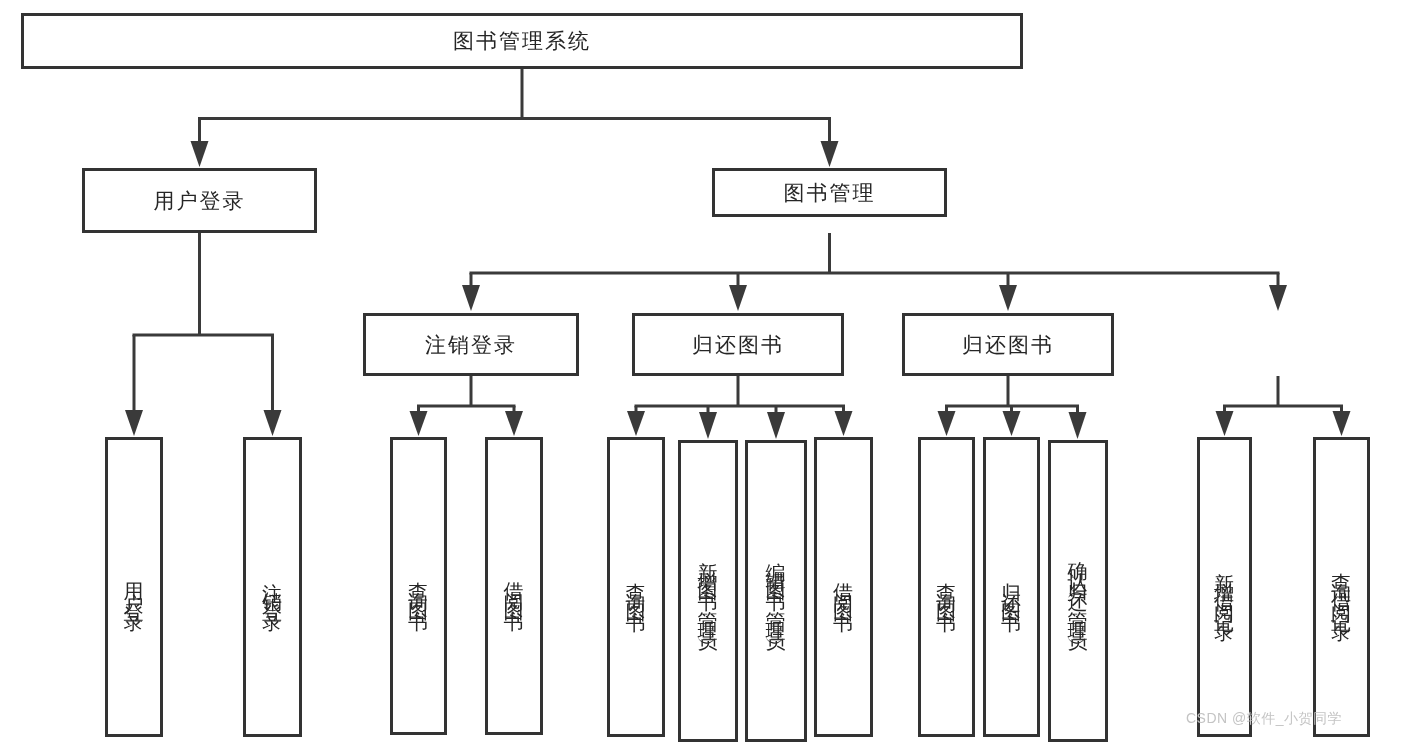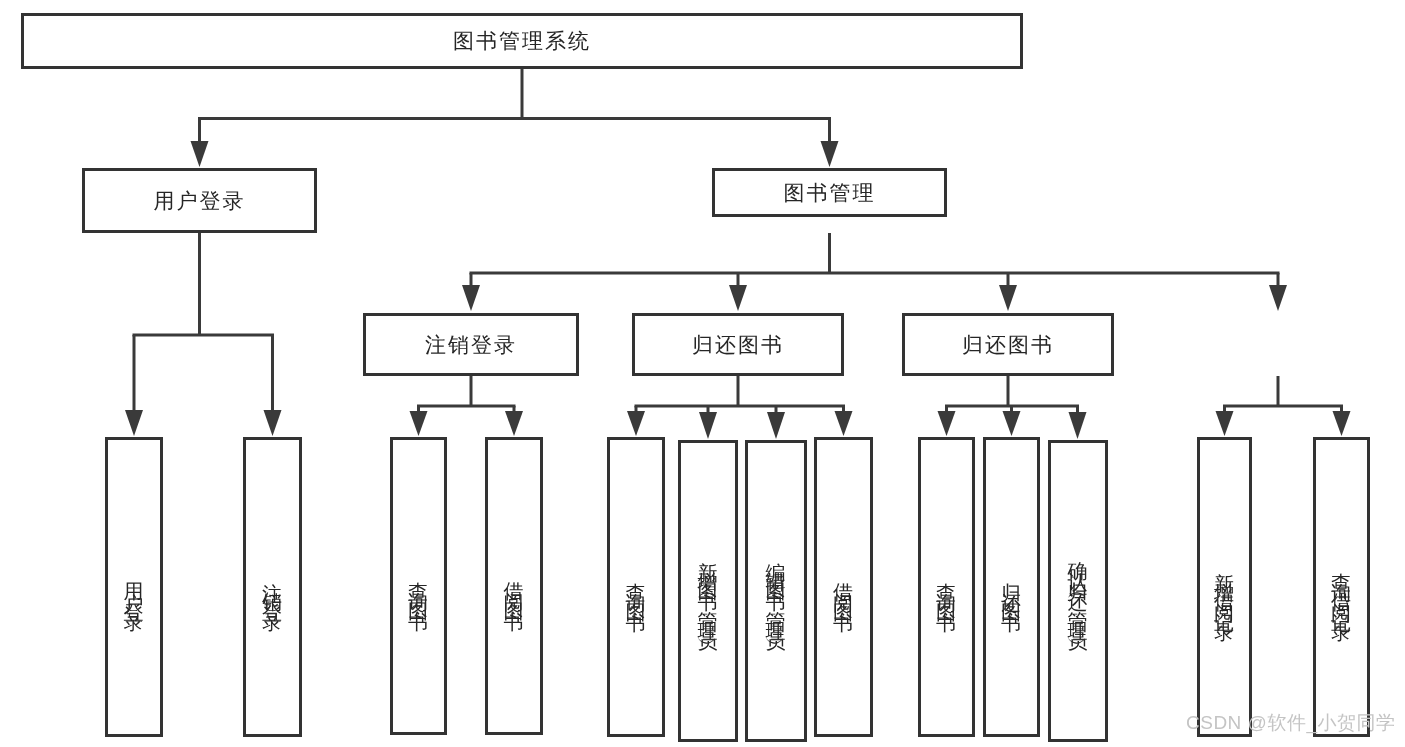--- a/index.html
+++ b/index.html
@@ -41,21 +41,21 @@
   .vbox {
     writing-mode: vertical-rl;
     text-orientation: mixed;
     font-size: 20px;
     letter-spacing: 10px;
   }
   .watermark {
     position: absolute;
     left: 1186px;
     top: 710px;
-    font-size: 19px;
+    font-size: 14px;
     letter-spacing: 0.5px;
     color: var(--watermark);
     white-space: nowrap;
     z-index: 5;
   }
 </style>
 </head>
 <body>
 
 <div class="canvas">

